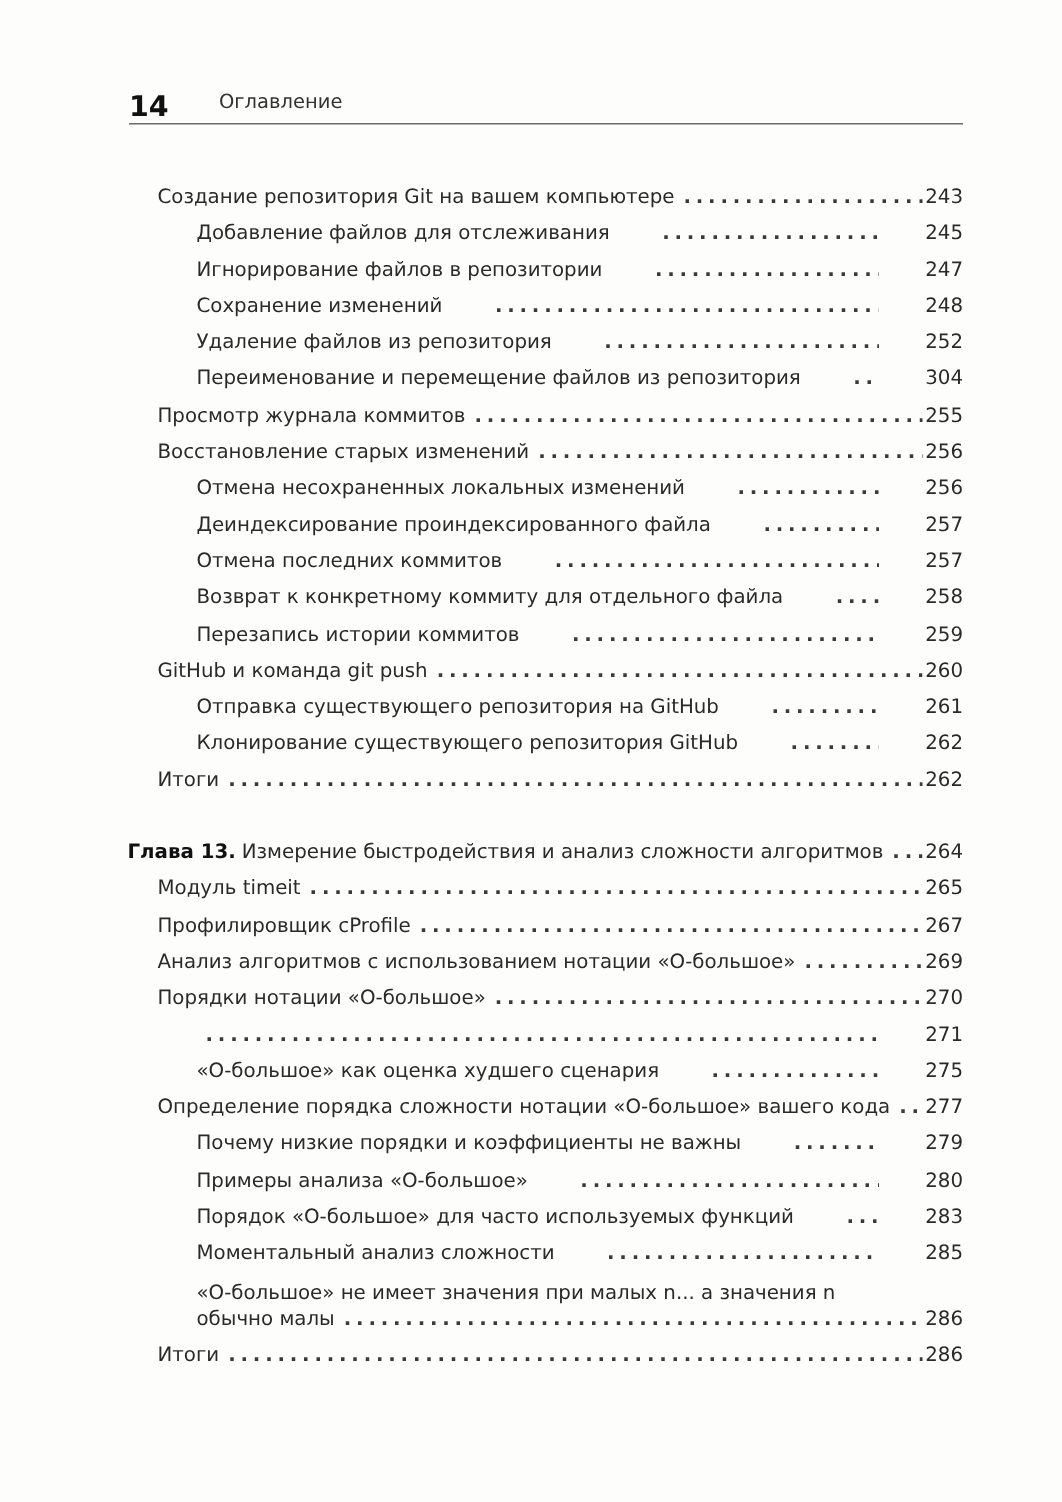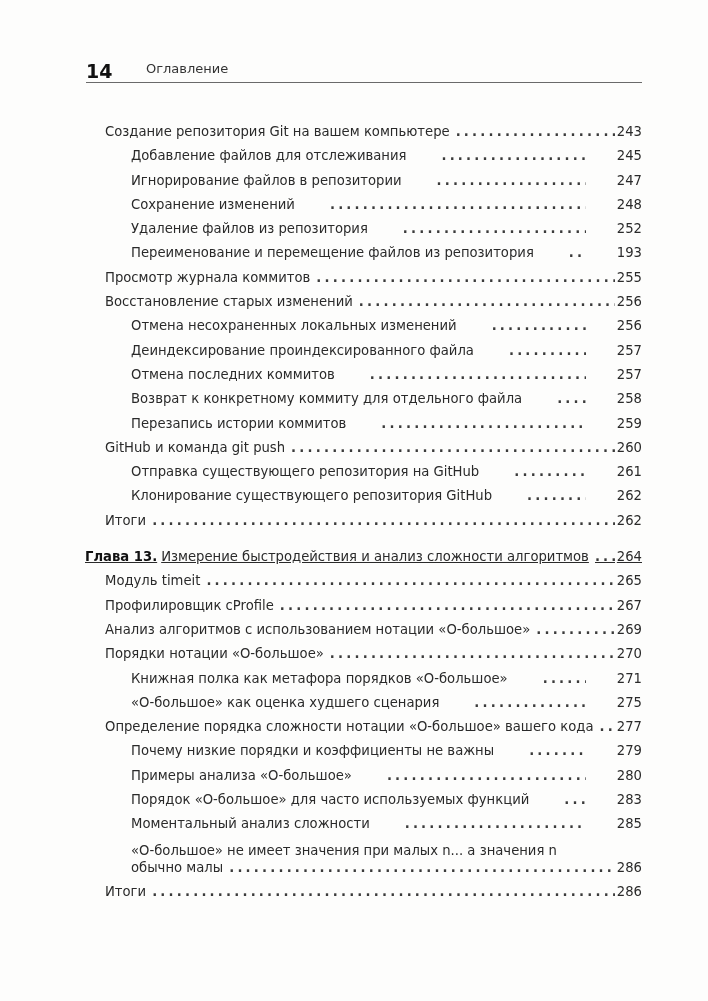--- a/index.html
+++ b/index.html
@@ -50,22 +50,21 @@
       display: flex;
       align-items: baseline;
       font-size: 13.2px;
       white-space: nowrap;
       overflow: hidden;
     }
     .toc-row.level-1 { padding-left: 0; }
     .toc-row.level-2 { padding-left: 26px; gap: 29px; }
     .toc-row.chapter {
       margin-left: -20px;
-      margin-top: 12px;
-      text-decoration: underline;
+      margin-top: 24px;
     }
     .toc-row .title {
       flex: 0 0 auto;
     }
     .toc-row .chapter-label {
       font-weight: bold;
       color: #111;
       margin-right: 4px;
     }
     .toc-row .leader {
@@ -131,21 +130,21 @@
         <span class="page">248</span>
       </div>
       <div class="toc-row level-2">
         <span class="title">Удаление файлов из репозитория</span>
         <span class="leader"></span>
         <span class="page">252</span>
       </div>
       <div class="toc-row level-2">
         <span class="title">Переименование и перемещение файлов из репозитория</span>
         <span class="leader"></span>
-        <span class="page">193</span>
+        <span class="page">304</span>
       </div>
       <div class="toc-row level-1">
         <span class="title">Просмотр журнала коммитов</span>
         <span class="leader"></span>
         <span class="page">255</span>
       </div>
       <div class="toc-row level-1">
         <span class="title">Восстановление старых изменений</span>
         <span class="leader"></span>
         <span class="page">256</span>
@@ -218,21 +217,20 @@
         <span class="title">Анализ алгоритмов с использованием нотации «О-большое»</span>
         <span class="leader"></span>
         <span class="page">269</span>
       </div>
       <div class="toc-row level-1">
         <span class="title">Порядки нотации «О-большое»</span>
         <span class="leader"></span>
         <span class="page">270</span>
       </div>
       <div class="toc-row level-2">
-        <span class="title">Книжная полка как метафора порядков «О-большое»</span>
         <span class="leader"></span>
         <span class="page">271</span>
       </div>
       <div class="toc-row level-2">
         <span class="title">«О-большое» как оценка худшего сценария</span>
         <span class="leader"></span>
         <span class="page">275</span>
       </div>
       <div class="toc-row level-1">
         <span class="title">Определение порядка сложности нотации «О-большое» вашего кода</span>

